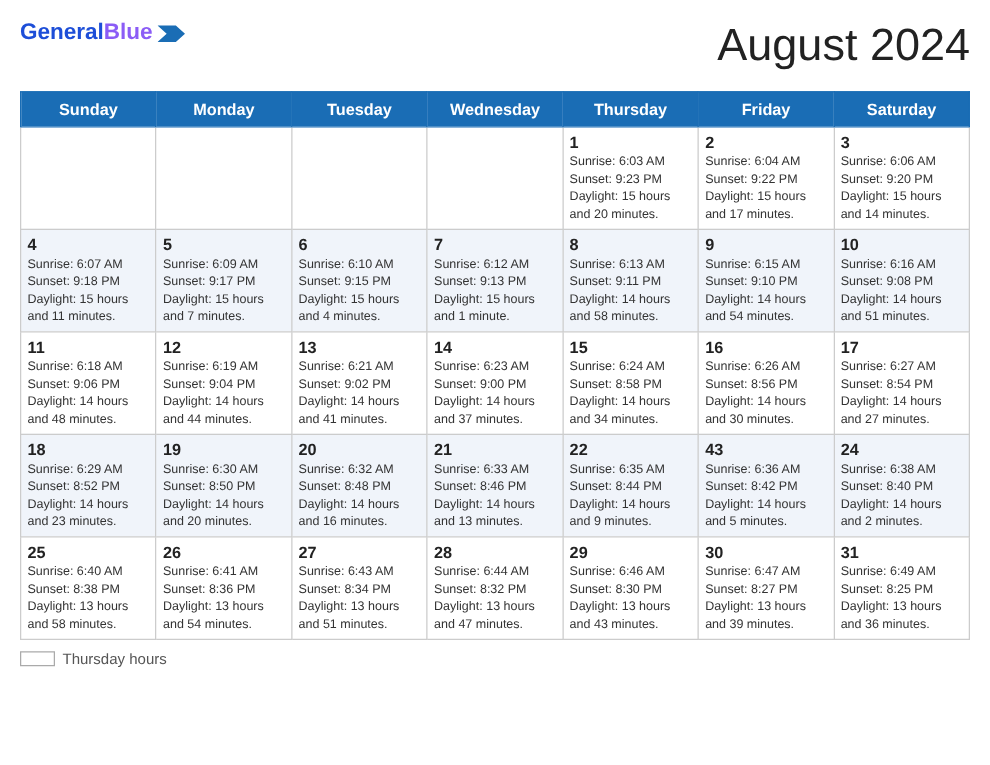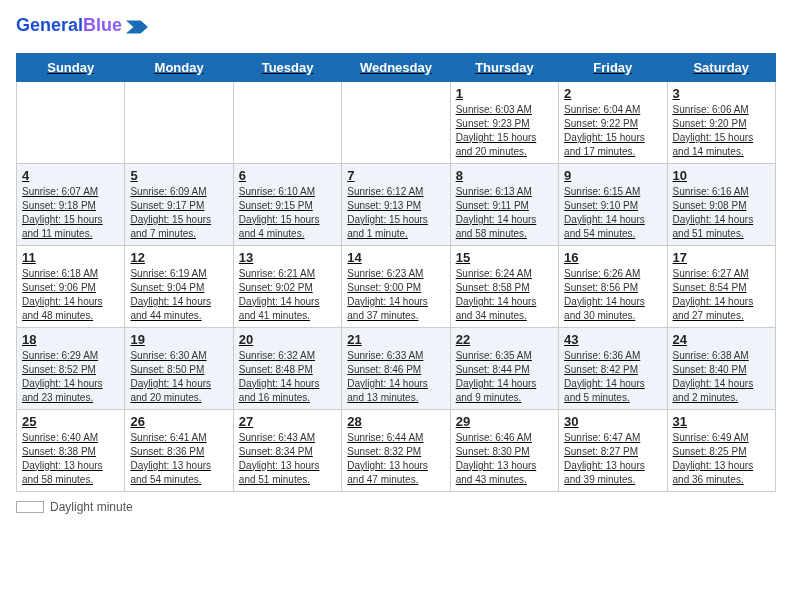--- a/index.html
+++ b/index.html
@@ -46,21 +46,20 @@
     .location {
       font-size: 15px;
       color: #333;
       margin-top: 2px;
     }
     .calendar {
       width: 100%;
       border-collapse: collapse;
       margin-top: 17px;
       font-size: 11px;
-      text-decoration: underline;
     }
     .calendar thead tr th {
       background: #1a6db5;
       color: #fff;
       text-align: center;
       padding: 6px 4px;
       font-size: 13px;
       font-weight: bold;
       border: 1px solid #1a6db5;
     }
@@ -114,20 +113,21 @@
     <div style="display:flex; align-items:center;">
       <span class="logo-text">
         <span style="color:#1d4ed8;">General</span><span class="blue">Blue</span>
       </span>
       <svg class="logo-arrow" viewBox="0 0 30 18" xmlns="http://www.w3.org/2000/svg" style="margin-left:4px; margin-top:2px;">
         <polygon points="0,0 20,0 30,9 20,18 0,18 10,9" fill="#1a6db5"></polygon>
       </svg>
     </div>
   </div>
   <div class="title-area">
+    <div class="month-year">August 2024</div>
   </div>
 </div>
 
 <table class="calendar">
   <thead>
     <tr>
     <th>Sunday</th>
         <th>Monday</th>
         <th>Tuesday</th>
         <th>Wednesday</th>
@@ -273,14 +273,14 @@
         <td>
           <span class="day-number">31</span>
           <div class="day-info">Sunrise: 6:49 AM<br>Sunset: 8:25 PM<br>Daylight: 13 hours and 36 minutes.</div>
         </td>
       </tr>
     </tbody>
 </table>
 
 <div class="footer-note">
   <span class="footer-swatch"></span>
-  <span>Daylight minute</span>
+  <span>Thursday hours</span>
 </div>
 
 </body></html>

